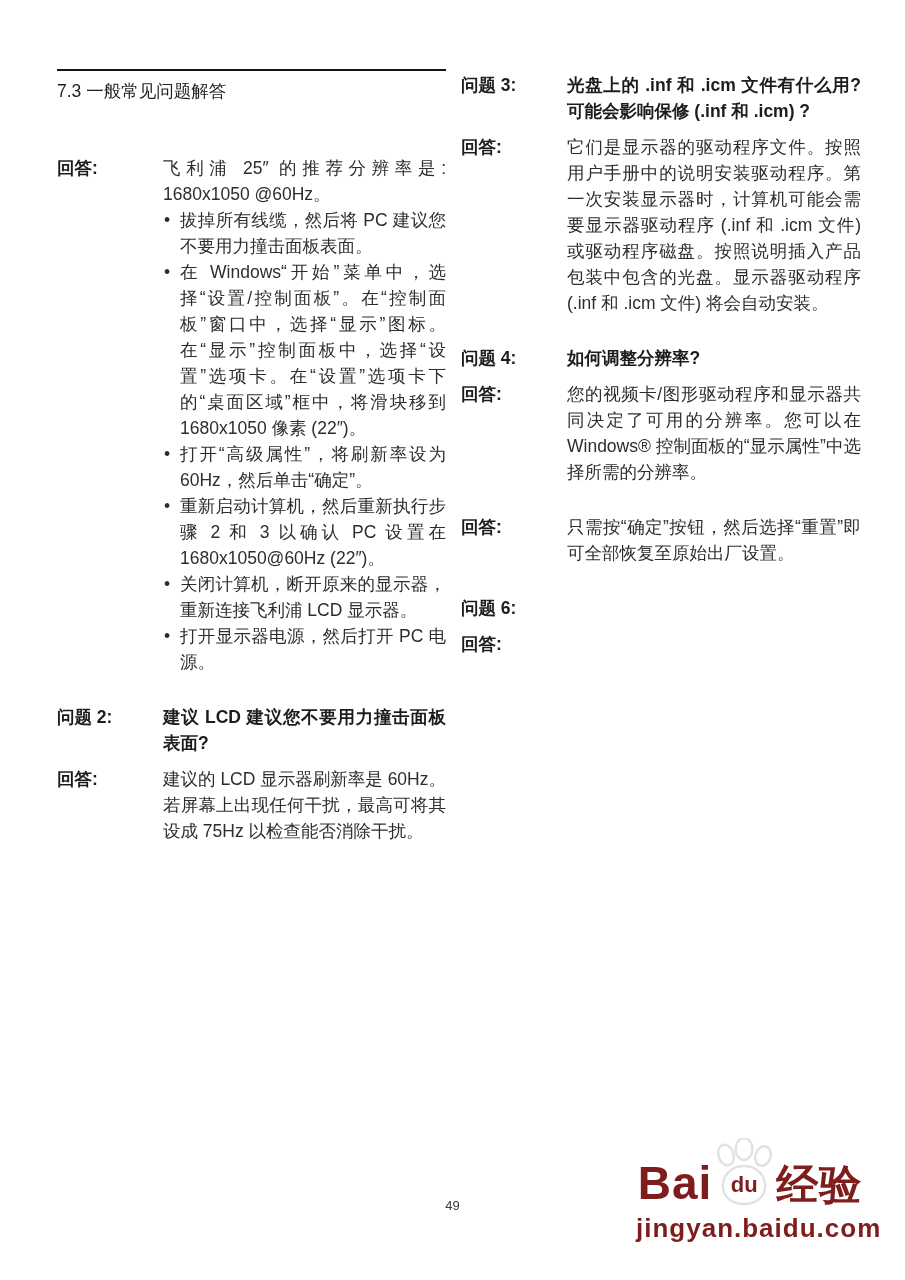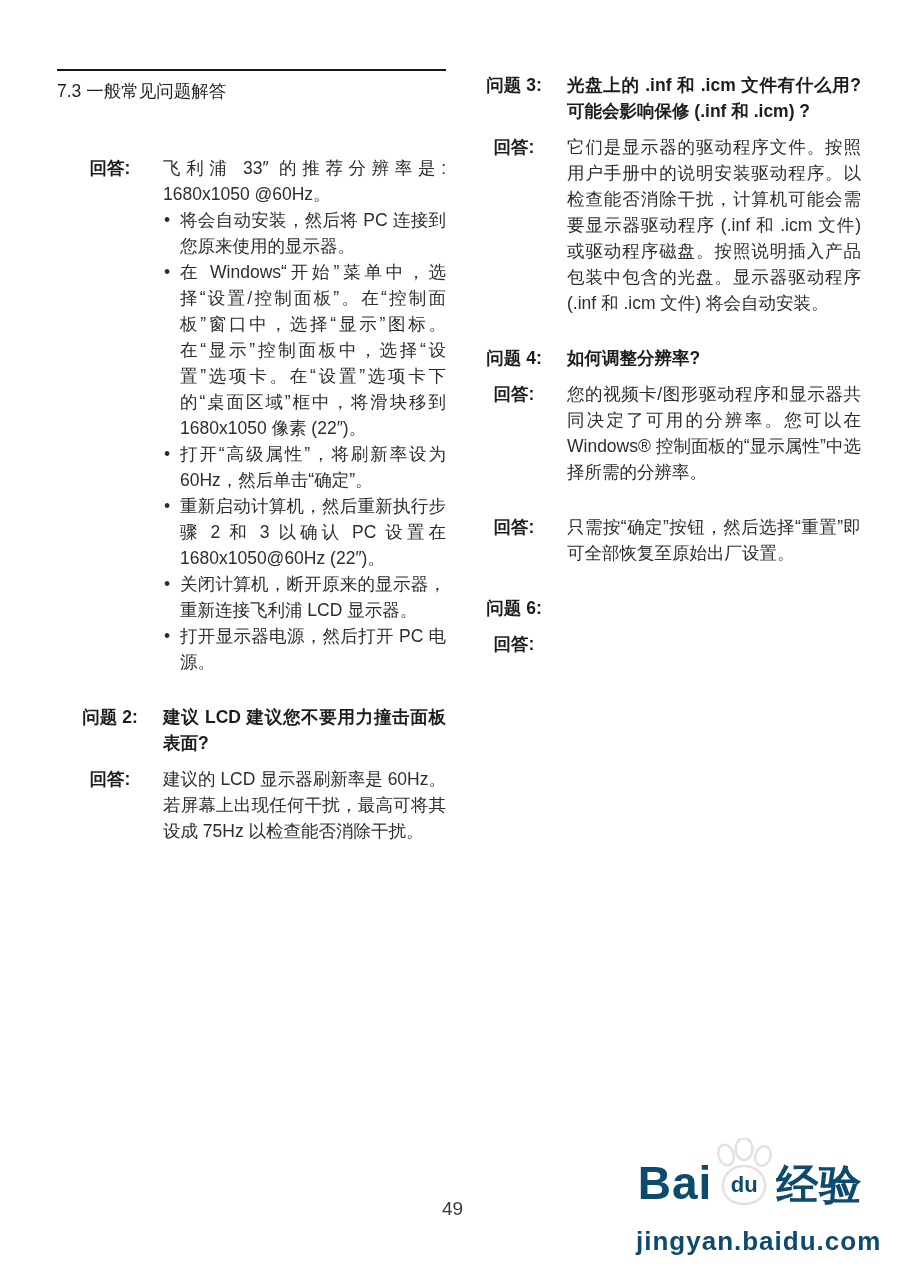--- a/index.html
+++ b/index.html
@@ -28,85 +28,84 @@
 
   .qa-block { margin-bottom: 29px; }
   .qa-row { display: grid; grid-template-columns: 106px 1fr; }
   .qa-row.q-row { margin-bottom: 10px; }
   .qa-label {
     font-weight: bold;
     font-size: 17.5px;
     line-height: 26px;
     color: #1c1c1c;
     white-space: nowrap;
-    text-align: center;
   }
   .qa-text {
     font-size: 17.5px;
     line-height: 26px;
     text-align: justify;
     color: #2d2d2d;
   }
   .q-row .qa-text { font-weight: bold; color: #1c1c1c; }
   .qa-text p { margin: 0; }
   .qa-text ul { list-style: none; margin: 0; padding: 0; }
   .qa-text li { position: relative; padding-left: 17px; }
   .qa-text li::before { content: "\2022"; position: absolute; left: 1px; }
 
   .page-number {
     position: absolute;
     left: 0; right: 0;
     top: 1198px;
     text-align: center;
-    font-size: 19px;
+    font-size: 13px;
     color: #3a3a3a;
   }
 
   .watermark {
     position: absolute;
     left: 636px;
     top: 1136px;
     width: 228px;
     text-align: center;
-    color: #0c4a6e;
+    color: #7f1d1d;
     font-weight: bold;
     user-select: none;
   }
   .wm-row1 {
     display: flex;
     align-items: flex-end;
     justify-content: center;
     height: 70px;
   }
   .wm-bai { font-size: 46px; line-height: 0.95; letter-spacing: 1px; }
   .wm-paw { position: relative; width: 62px; height: 68px; margin: 0 1px; display: inline-block; }
   .wm-paw svg { position: absolute; left: 0; top: 0; }
   .wm-du {
     position: absolute;
     left: 50%; top: 36px;
     transform: translateX(-50%);
     font-size: 22px;
     line-height: 1;
   }
   .wm-suffix { font-size: 42px; line-height: 1.0; letter-spacing: 1px; }
-  .wm-url { font-size: 26px; letter-spacing: 1px; margin-top: 20px; }
+  .wm-url { font-size: 26px; letter-spacing: 1px; margin-top: 7px; }
 </style>
 </head>
 <body>
 
 <div class="col col-left">
   <div class="section-heading">7.3 一般常见问题解答</div>
   <div>
   <div class="qa-block">
     <div class="qa-row a-row">
       <div class="qa-label">回答:</div>
       <div class="qa-text">
-            <p>飞利浦 33″ 的推荐分辨率是: 1680x1050 @60Hz。</p>
+            <p>飞利浦 25″ 的推荐分辨率是: 1680x1050 @60Hz。</p>
             <ul>
-              <li>将会自动安装，然后将 PC 连接到您原来使用的显示器。</li>
+              <li>拔掉所有线缆，然后将 PC 建议您不要用力撞击面板表面。</li>
               <li>在 Windows“开始”菜单中，选择“设置/控制面板”。在“控制面板”窗口中，选择“显示”图标。在“显示”控制面板中，选择“设置”选项卡。在“设置”选项卡下的“桌面区域”框中，将滑块移到 1680x1050 像素 (22″)。</li>
               <li>打开“高级属性”，将刷新率设为 60Hz，然后单击“确定”。</li>
               <li>重新启动计算机，然后重新执行步骤 2 和 3 以确认 PC 设置在 1680x1050@60Hz (22″)。</li>
               <li>关闭计算机，断开原来的显示器，重新连接飞利浦 LCD 显示器。</li>
               <li>打开显示器电源，然后打开 PC 电源。</li>
             </ul>
           </div>
     </div>
   </div>
 
@@ -128,21 +127,21 @@
 <div class="col col-right">
   <div>
   <div class="qa-block">
     <div class="qa-row q-row">
       <div class="qa-label">问题 3:</div>
       <div class="qa-text">光盘上的 .inf 和 .icm 文件有什么用? 可能会影响保修 (.inf 和 .icm) ?</div>
     </div>
     <div class="qa-row a-row">
       <div class="qa-label">回答:</div>
       <div class="qa-text">
-            <p>它们是显示器的驱动程序文件。按照用户手册中的说明安装驱动程序。以检查能否消除干扰，计算机可能会需要显示器驱动程序 (.inf 和 .icm 文件) 或驱动程序磁盘。按照说明插入产品包装中包含的光盘。显示器驱动程序 (.inf 和 .icm 文件) 将会自动安装。</p>
+            <p>它们是显示器的驱动程序文件。按照用户手册中的说明安装驱动程序。第一次安装显示器时，计算机可能会需要显示器驱动程序 (.inf 和 .icm 文件) 或驱动程序磁盘。按照说明插入产品包装中包含的光盘。显示器驱动程序 (.inf 和 .icm 文件) 将会自动安装。</p>
           </div>
     </div>
   </div>
 
   <div class="qa-block">
     <div class="qa-row q-row">
       <div class="qa-label">问题 4:</div>
       <div class="qa-text">如何调整分辨率?</div>
     </div>
     <div class="qa-row a-row">

